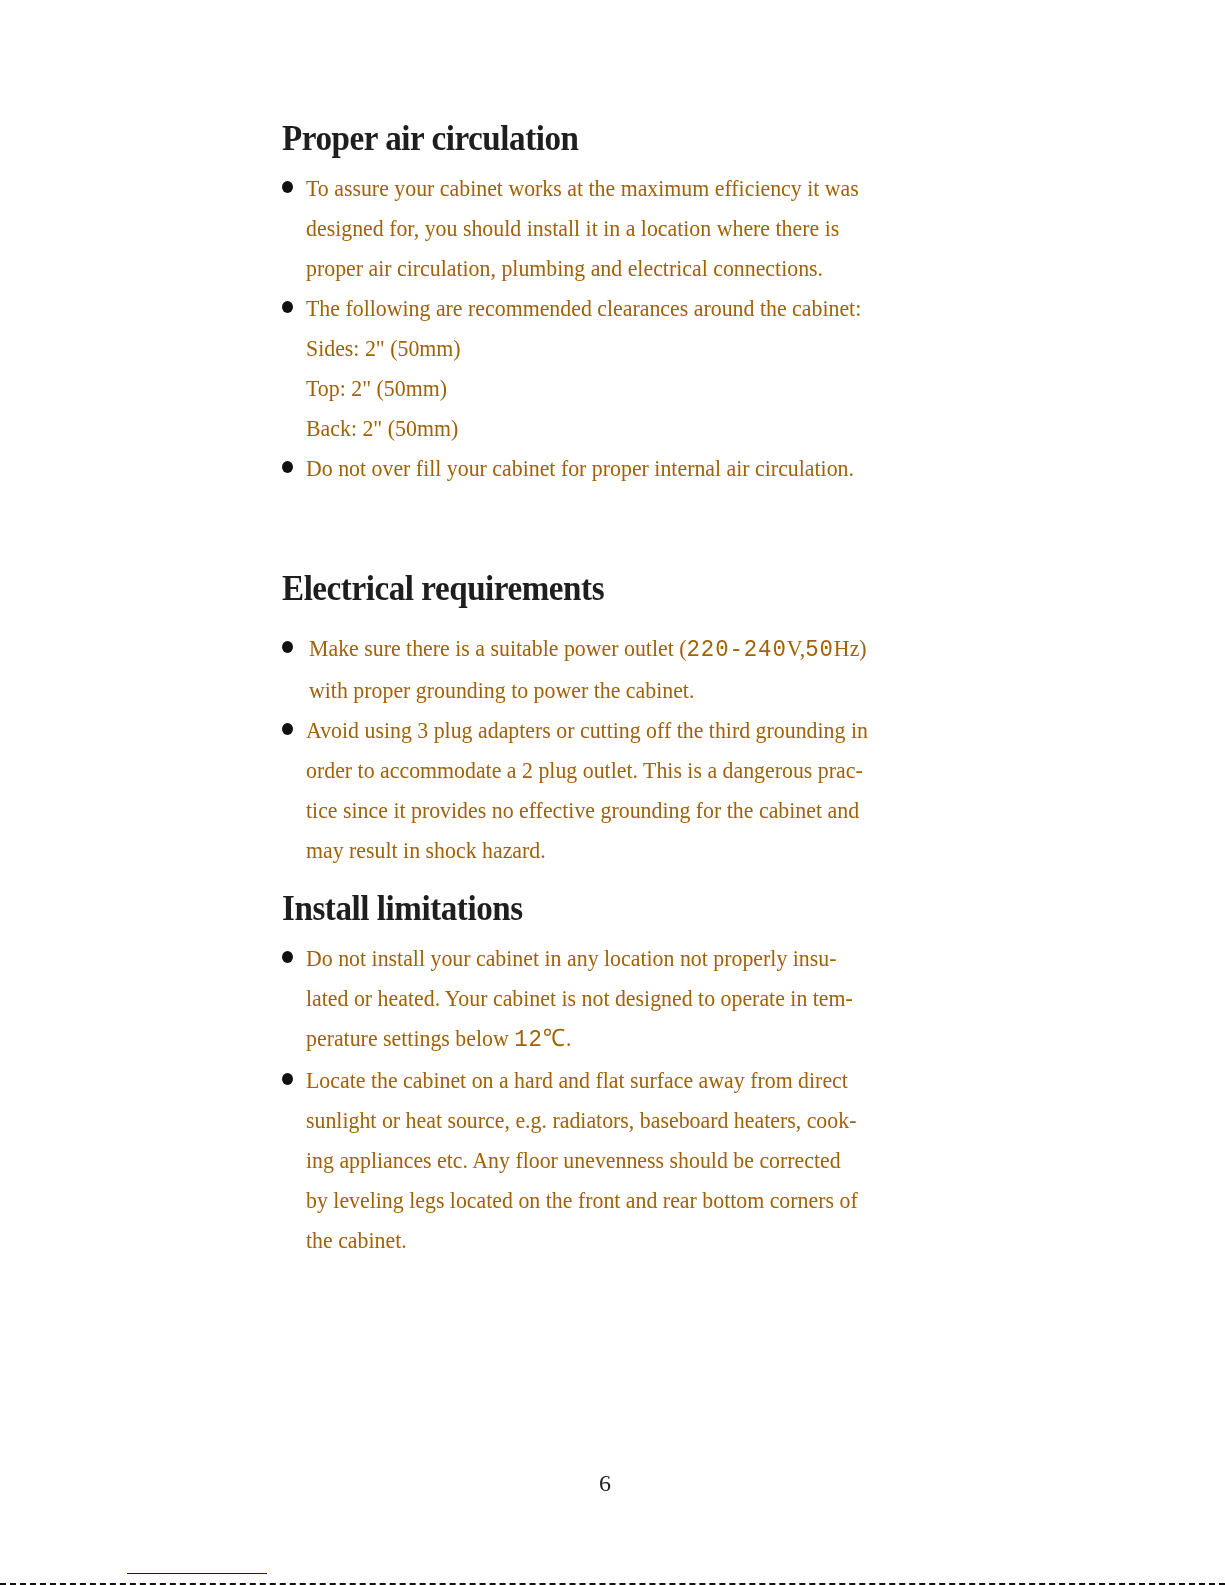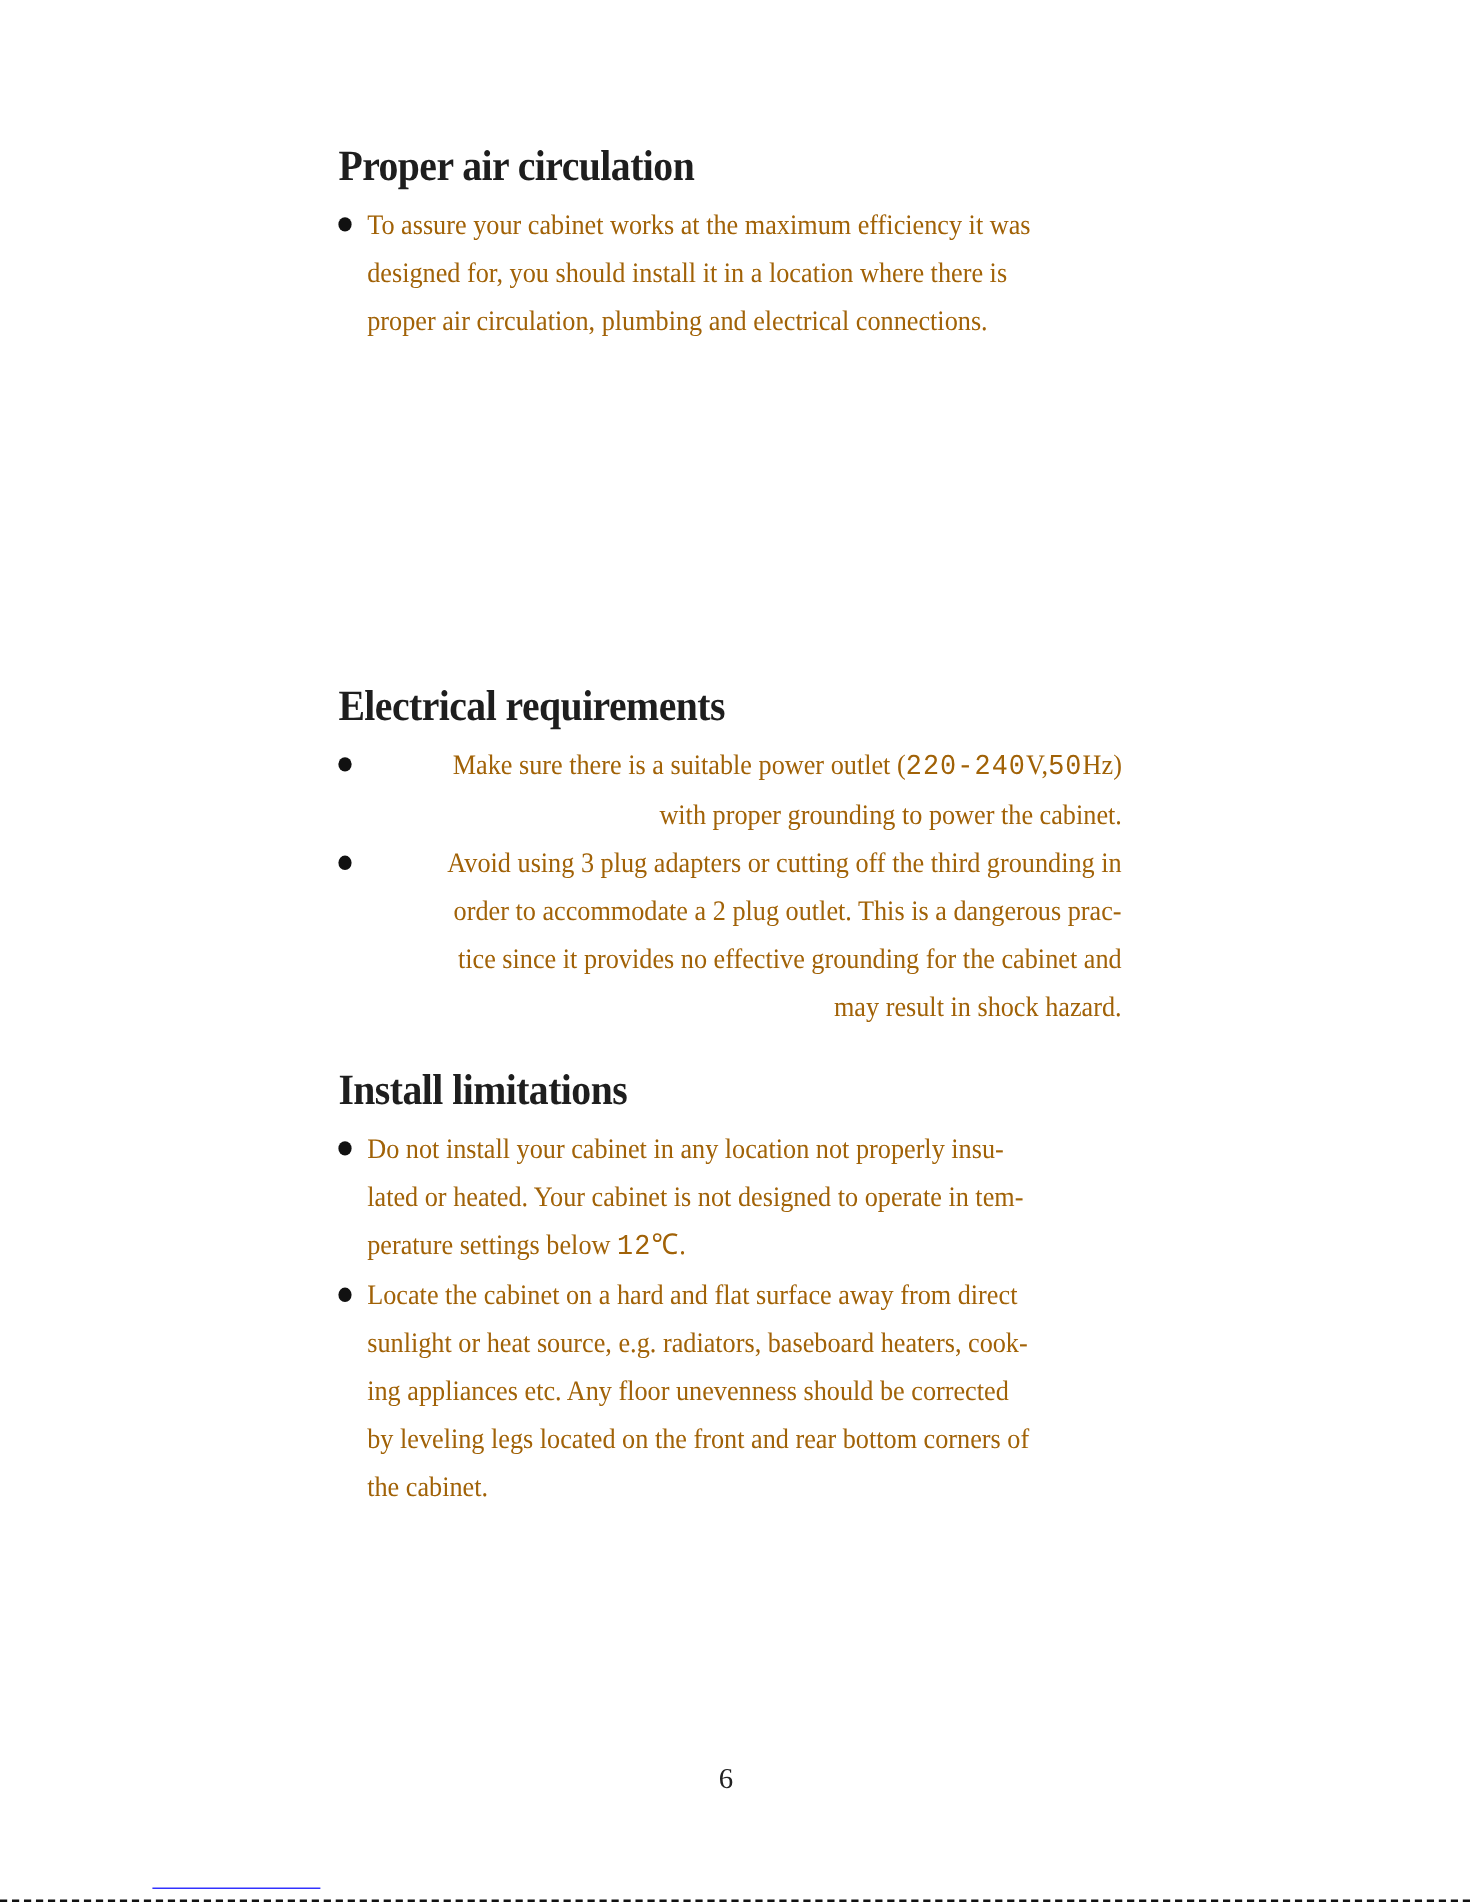--- a/index.html
+++ b/index.html
@@ -101,26 +101,37 @@
 
   <div class="section" style="top:118px;">
     <h2 class="heading">Proper air circulation</h2>
     <ul class="list" style="margin-top:10px;">
       <li class="item">
         <span class="bullet"></span>
         <span class="line">To assure your cabinet works at the maximum efficiency it was</span>
         <span class="line">designed for, you should install it in a location where there is</span>
         <span class="line">proper air circulation, plumbing and electrical connections.</span>
       </li>
+      <li class="item">
+        <span class="bullet"></span>
+        <span class="line">The following are recommended clearances around the cabinet:</span>
+        <span class="line">Sides: 2" (50mm)</span>
+        <span class="line">Top: 2" (50mm)</span>
+        <span class="line">Back: 2" (50mm)</span>
+      </li>
+      <li class="item">
+        <span class="bullet"></span>
+        <span class="line">Do not over fill your cabinet for proper internal air circulation.</span>
+      </li>
     </ul>
   </div>
 
   <div class="section" style="top:568px;">
     <h2 class="heading">Electrical requirements</h2>
-    <ul class="list" style="margin-top:10px;text-align:right;">
+    <ul class="list" style="margin-top:20px;">
       <li class="item" style="padding-left:27px;">
         <span class="bullet"></span>
         <span class="line">
           <span>Make sure there is a suitable power outlet (</span><span class="special">220-240</span><span>V,</span><span class="special">50</span><span>Hz)</span>
         </span>
         <span class="line">with proper grounding to power the cabinet.</span>
       </li>
       <li class="item">
         <span class="bullet"></span>
         <span class="line">Avoid using 3 plug adapters or cutting off the third grounding in</span>

